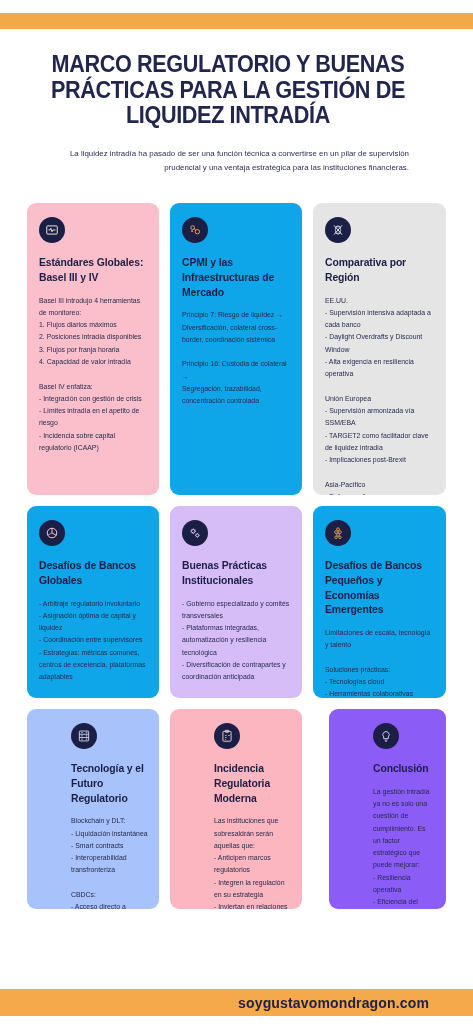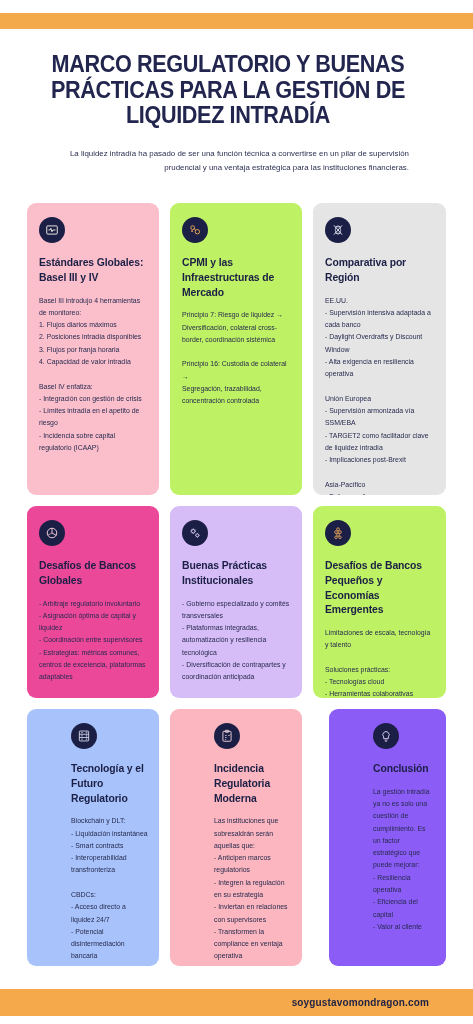--- a/index.html
+++ b/index.html
@@ -25,21 +25,21 @@
   .bottom-bar {
     position: absolute;
     bottom: 8px; left: 0;
     width: 473px; height: 27px;
     background: #f5a94a;
     display: flex;
     align-items: center;
     justify-content: flex-end;
   }
   .site-url {
-    font-size: 10px;
+    font-size: 14px;
     font-weight: 700;
     color: #1e2144;
     letter-spacing: 0.15px;
     margin-right: 44px;
   }
   .header {
     position: absolute;
     top: 52px; left: 0;
     width: 456px;
     text-align: center;
@@ -72,21 +72,21 @@
     row-gap: 10px;
     gap: 11px;
   }
   .card {
     border-radius: 9px;
     padding: 14px 11px 12px 12px;
     overflow: hidden;
   }
   .r1 { height: 292px; }
   .r2 { height: 192px; }
-  .r3 { height: 257px; padding-left: 44px; }
+  .r3 { height: 200px; padding-left: 44px; }
   .icon-badge {
     width: 26px; height: 26px;
     border-radius: 50%;
     background: #1b1f45;
     display: flex;
     align-items: center;
     justify-content: center;
     margin-bottom: 13px;
   }
   .icon-badge svg { display: block; }
@@ -98,23 +98,23 @@
     margin-bottom: 9px;
     letter-spacing: -0.1px;
   }
   .card-body {
     font-size: 6.9px;
     line-height: 1.78;
     color: #262a4e;
     white-space: pre-line;
   }
   .c-pink-lt { background: #fbbfcc; }
-  .c-orange  { background: #bef264; }
+  .c-orange  { background: #0ea5e9; }
   .c-blue    { background: #e5e5e5; }
-  .c-pink-hot{ background: #ec4899; }
+  .c-pink-hot{ background: #0ea5e9; }
   .c-purple  { background: #d7bdf7; }
   .c-blue2   { background: #a8c3fb; }
   .c-pink-sf2{ background: #fbb6bf; }
   .c-purple2 { background: #8b5cf6; margin-left: 16px; }
 </style>
 </head>
 <body>
 
 <div class="page">
 

